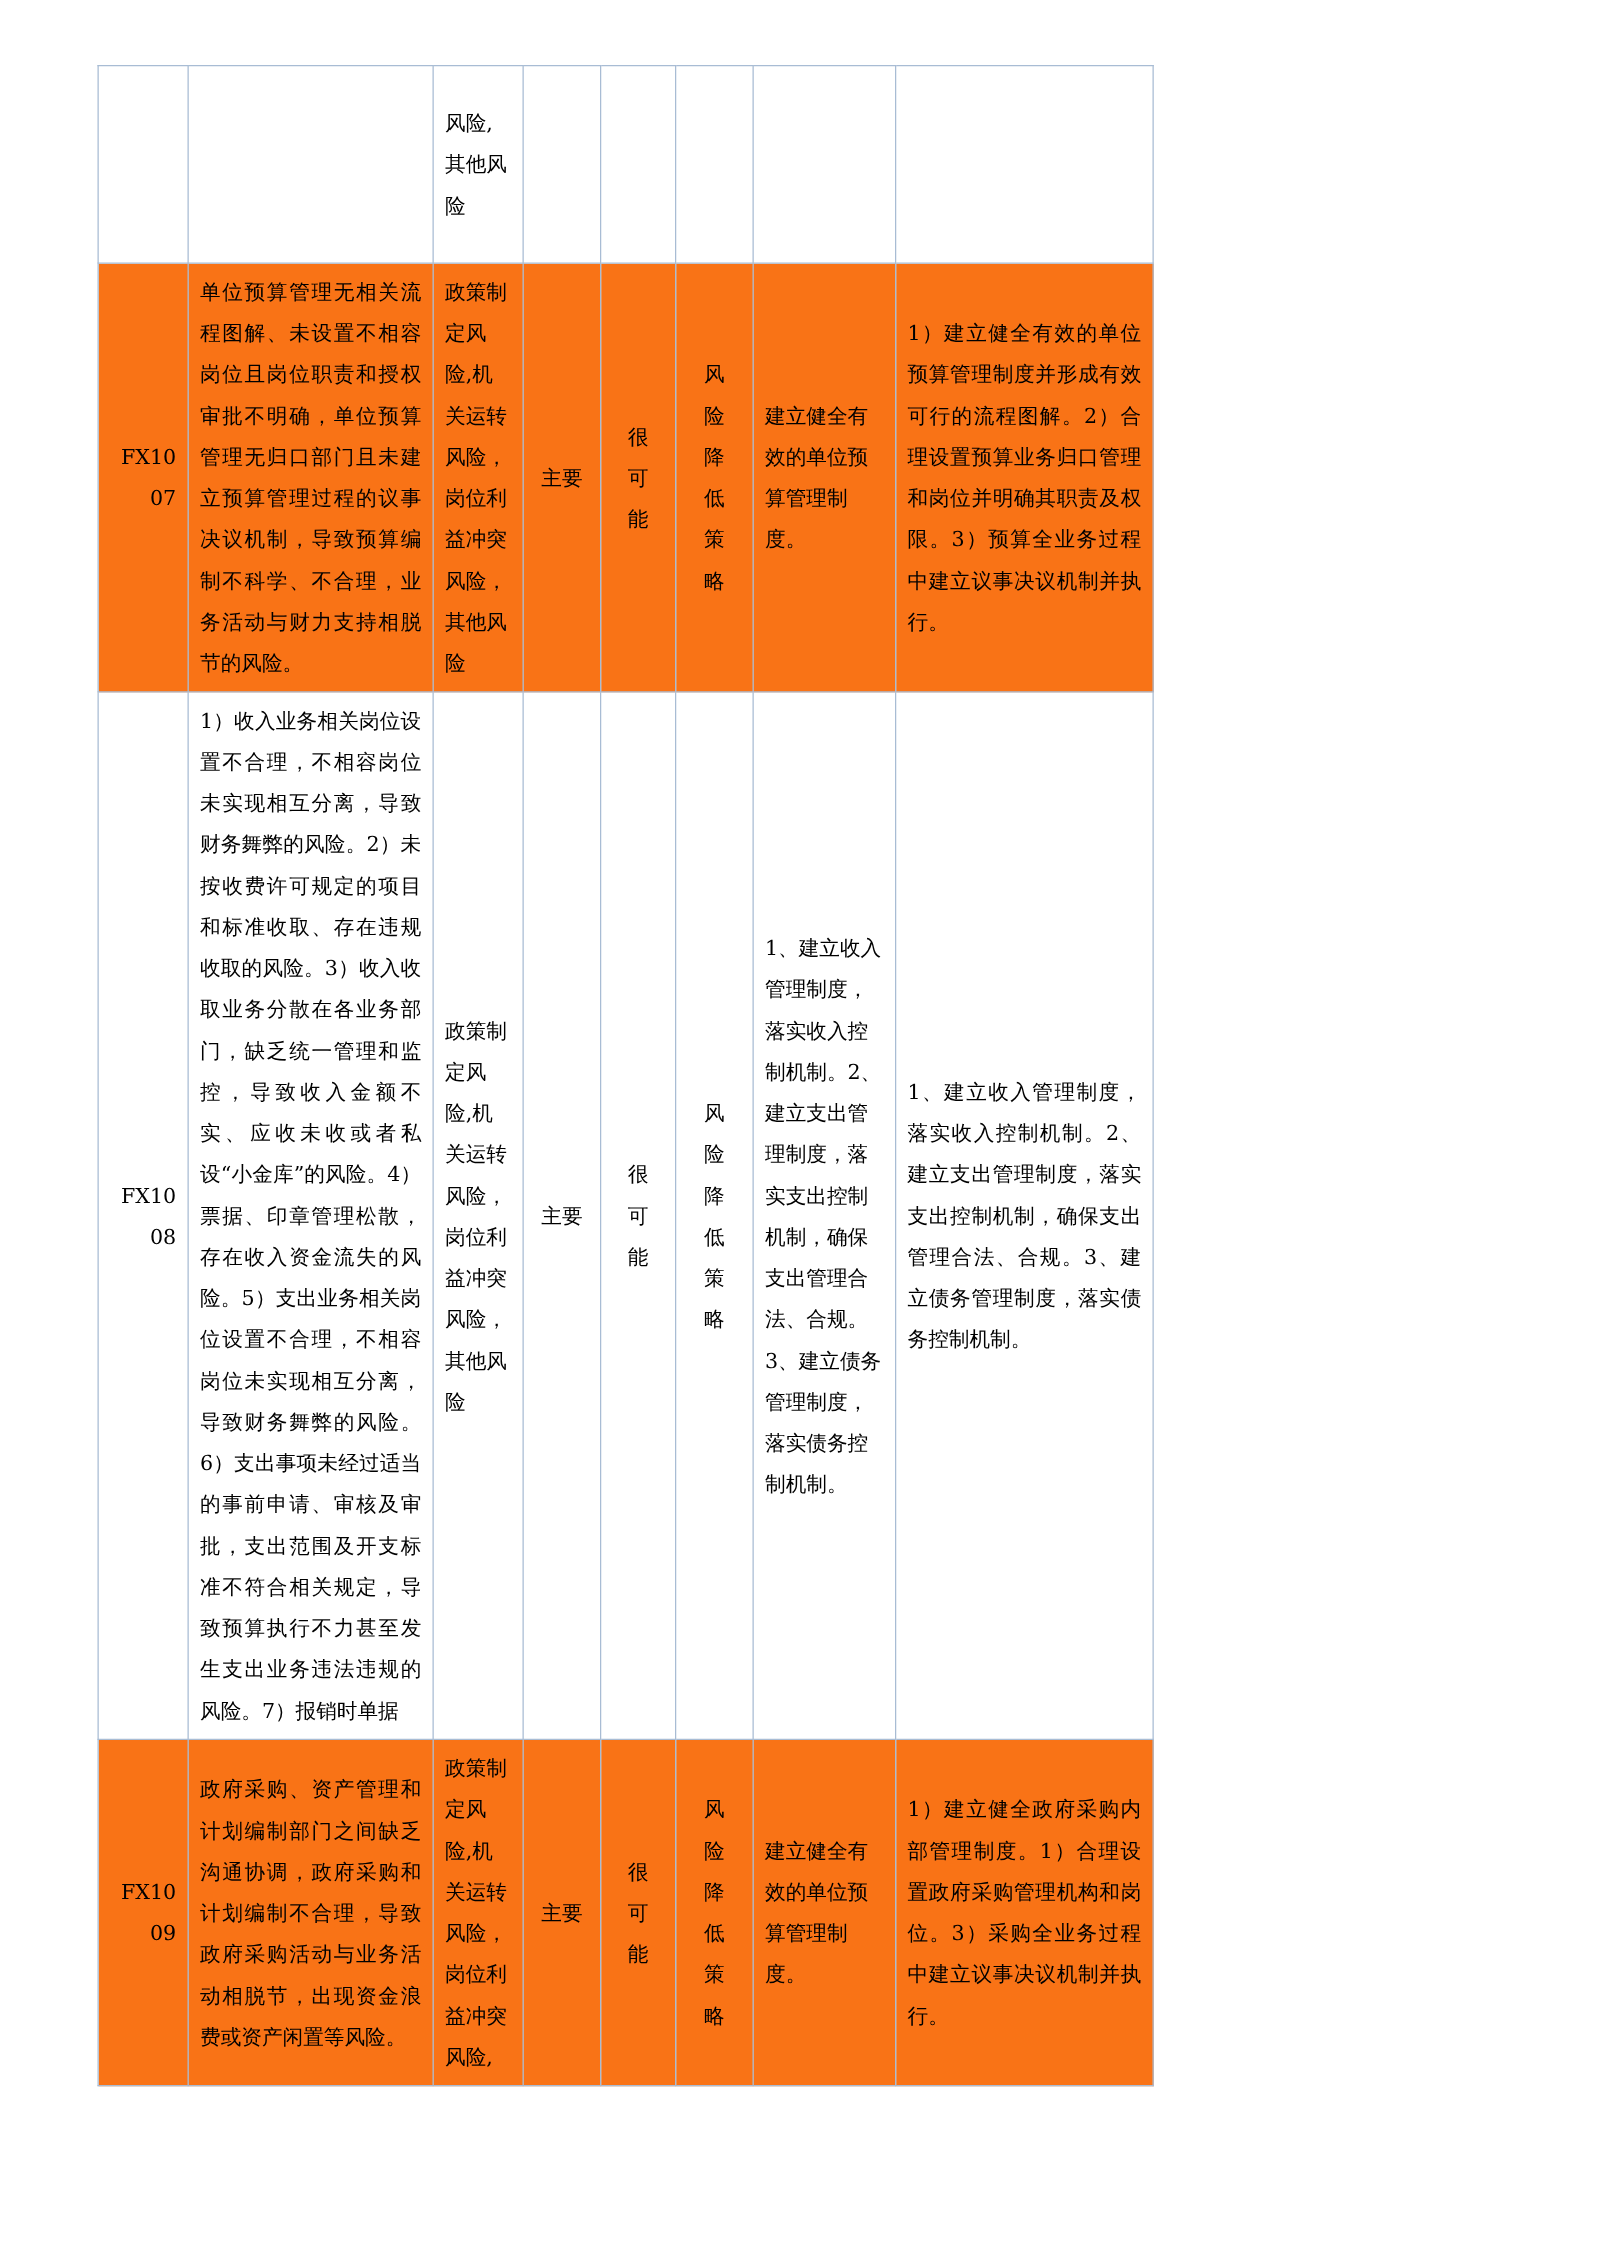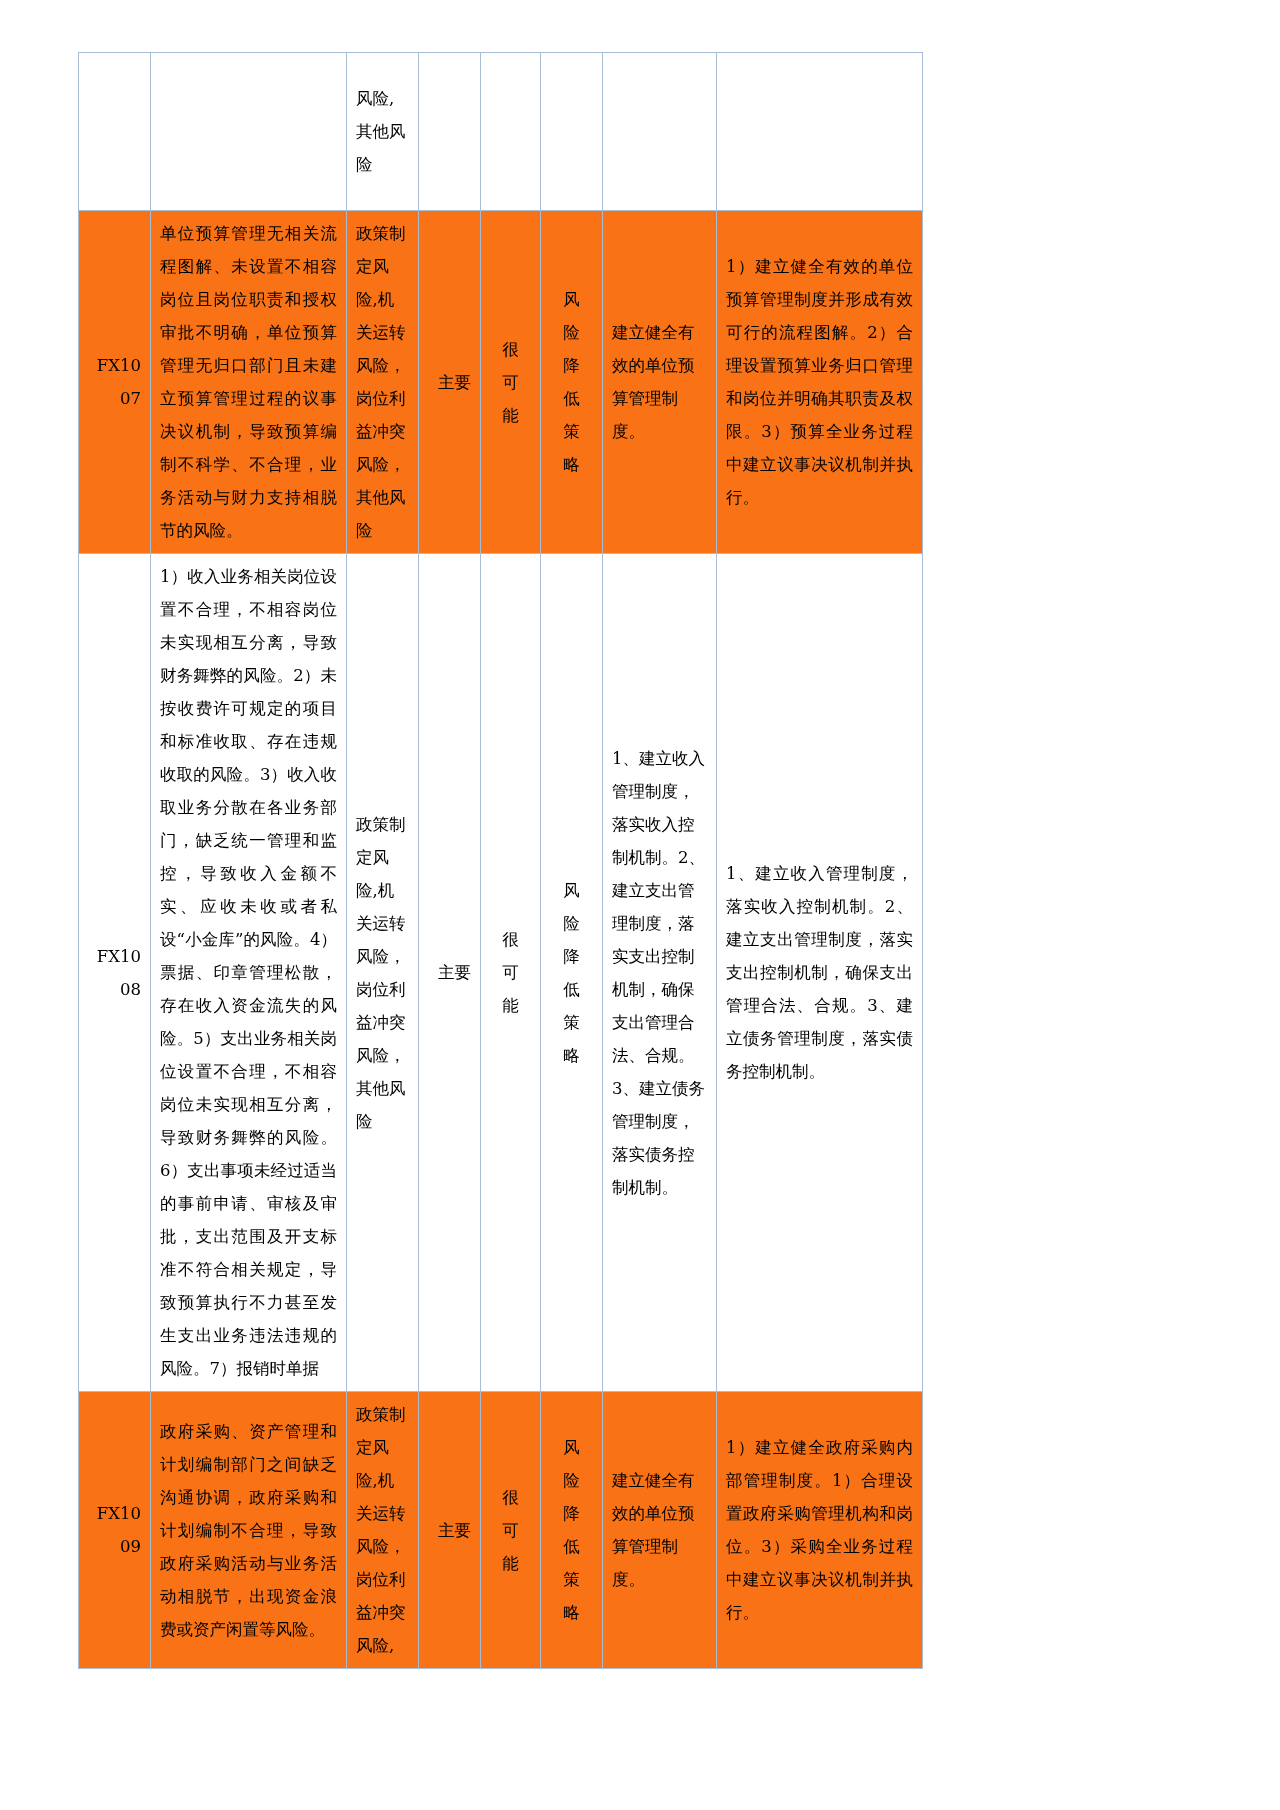--- a/index.html
+++ b/index.html
@@ -34,21 +34,21 @@
     font-size: 16.5px;
     line-height: 2.0;
     font-family: "DejaVu Serif", "Liberation Serif", serif;
     word-break: break-all;
     box-sizing: border-box;
   }
   
   .col-code    { width: 72px;  text-align: right; }
   .col-desc    { width: 196px; text-align: justify; text-align-last: left; }
   .col-type    { width: 72px;  text-align: left; }
-  .col-level   { width: 62px;  text-align: right; }
+  .col-level   { width: 62px;  text-align: center; }
   .col-prob    { width: 60px;  text-align: left; }
   .col-strat   { width: 62px;  text-align: center; }
   .col-measure { width: 114px; text-align: left; }
   .col-plan    { width: 206px; text-align: justify; text-align-last: left; }
 
   tr.shaded td { background: #f97316; }
   tr.plain  td { background: #ffffff; }
 
   
   .vert {

